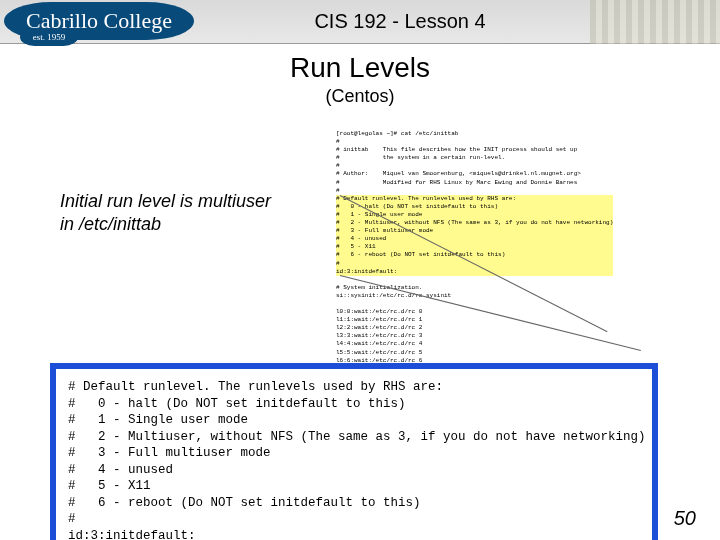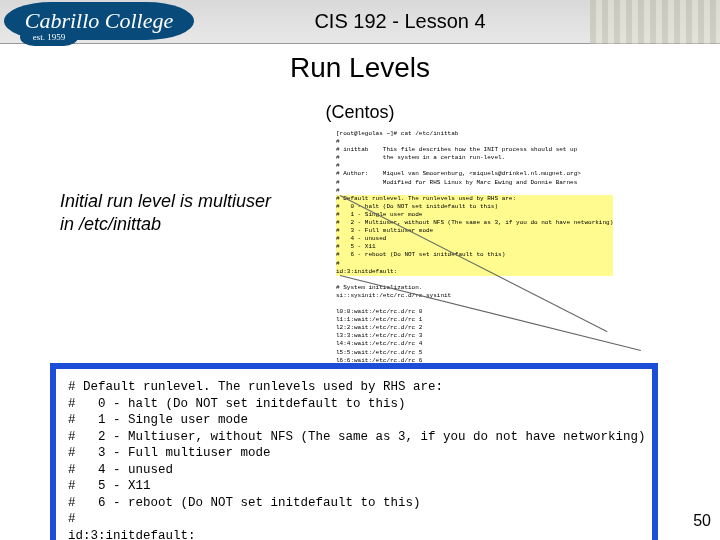--- a/index.html
+++ b/index.html
@@ -1,30 +1,30 @@
 <!DOCTYPE html>
 <html><head>
 <meta charset="utf-8">
 <style>
   * { box-sizing: border-box; margin: 0; padding: 0; }
   html, body { width: 720px; height: 540px; font-family: Arial, sans-serif; background: #fff; position: relative; }
   .header-bar { width: 720px; height: 44px; background: linear-gradient(to bottom, #d9d9d9 0%, #e8e8e8 100%); border-bottom: 1px solid #999; position: relative; display: flex; align-items: center; }
   .logo-wrap { position: relative; width: 200px; height: 44px; }
   .logo-badge { position: absolute; left: 4px; top: 2px; width: 190px; height: 38px; background: #084a7a; border-radius: 50% / 100%; display: flex; align-items: center; justify-content: center; }
-  .logo-text { font-family: 'Brush Script MT', cursive; color: #fff; font-size: 22px; font-style: italic; }
+  .logo-text { font-family: 'Brush Script MT', cursive; color: #fff; font-size: 22px; }
   .subbadge { position: absolute; left: 20px; top: 28px; width: 58px; height: 18px; background: #084a7a; border-radius: 50% / 100%; color: #fff; font-size: 9px; display: flex; align-items: center; justify-content: center; font-family: Liberation Serif, serif; }
   .header-title { flex: 1; text-align: center; font-size: 20px; color: #000; padding-right: 120px; }
   .pillars { position: absolute; right: 0; top: 0; width: 130px; height: 44px; background: repeating-linear-gradient(to right, #bba 0 6px, #ddc 6px 12px); opacity: .55; clip-path: ellipse(85% 120% at 60% 50%); }
   .slide-title { text-align: center; margin-top: 8px; font-size: 28px; font-weight: normal; }
-  .slide-subtitle { text-align: center; font-size: 18px; margin-top: 18px; }
+  .slide-subtitle { text-align: center; font-size: 18px; margin-top: 2px; }
   .annotation { position: absolute; left: 60px; top: 190px; font-style: italic; font-size: 18px; line-height: 1.3; width: 230px; }
   .code-small { position: absolute; right: 22px; top: 130px; width: 362px; font-family: 'Courier New', monospace; font-size: 6px; line-height: 1.35; white-space: pre; color: #000; }
   .code-small .hilite { background: #fffb8f; display: inline-block; }
   .zoom-box { position: absolute; left: 50px; top: 348px; width: 608px; border: 6px solid #1d4ed8; background: #fff; padding: 10px 12px 10px 12px; font-family: 'Courier New', monospace; font-size: 12.5px; line-height: 1.32; white-space: pre; margin-top: 15px; }
-  .page-num { position: absolute; right: 9px; bottom: 10px; font-size: 16px; }
+  .page-num { position: absolute; right: 24px; bottom: 10px; font-size: 20px; font-style: italic; }
   .zoom-line { position: absolute; border-top: 1px solid #666; transform-origin: left center; }
 </style>
 </head>
 <body>
 
 <div class="header-bar">
   <div class="logo-wrap">
     <div class="logo-badge">
       <span class="logo-text">Cabrillo College</span>
     </div>

